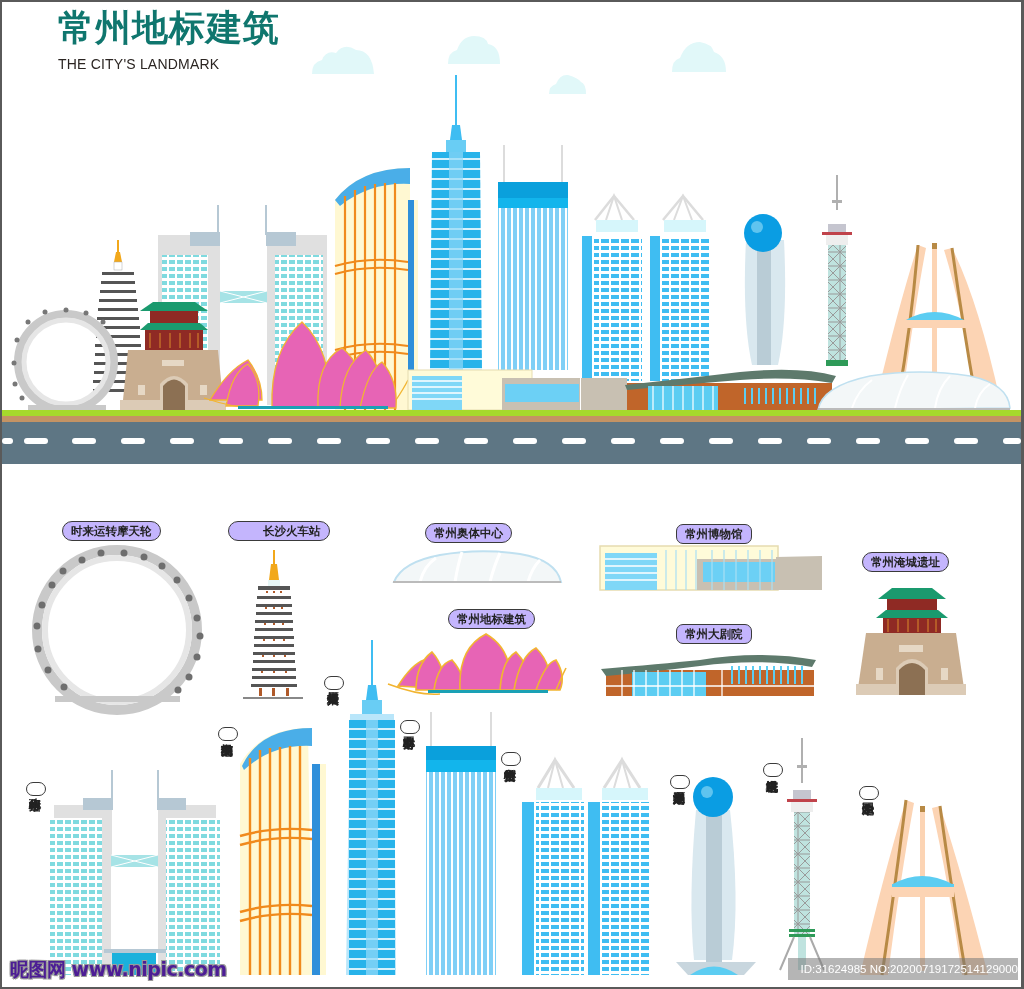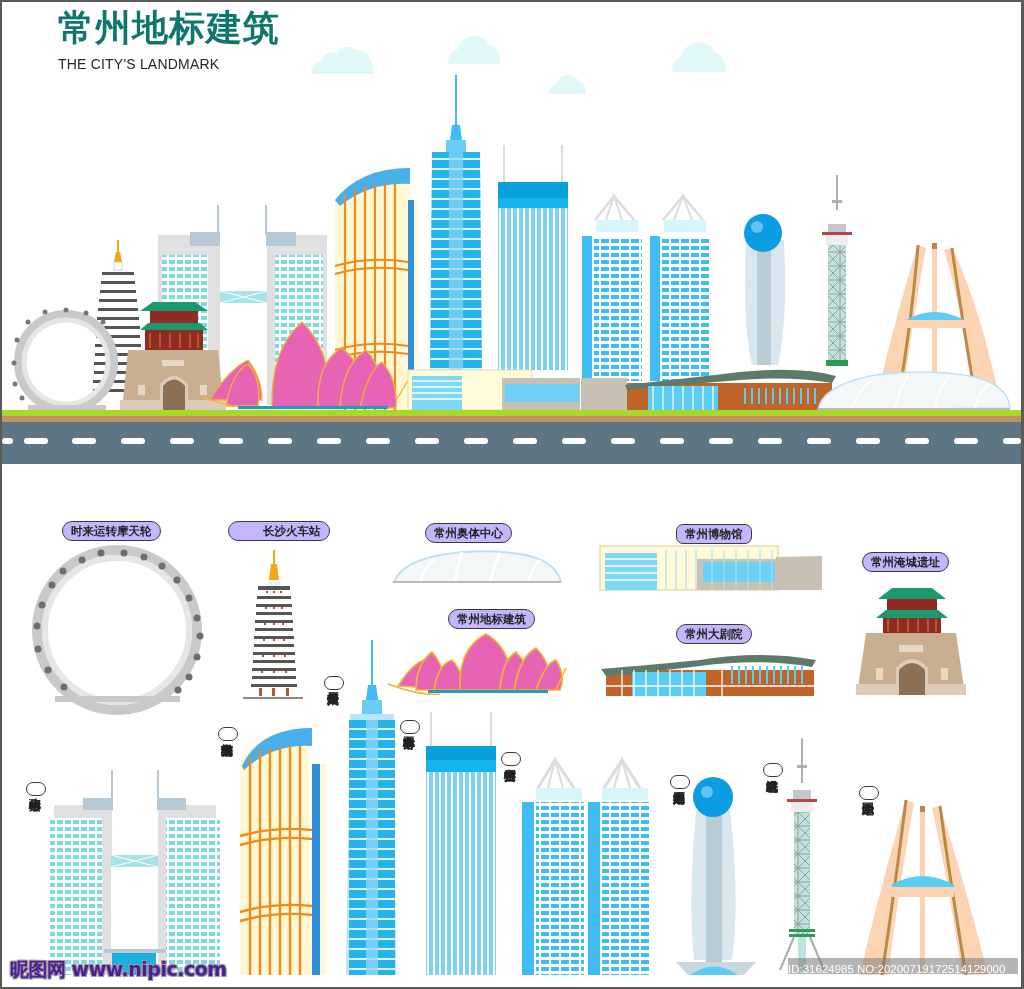--- a/index.html
+++ b/index.html
@@ -15,22 +15,22 @@
     position: absolute; border: 1.5px solid #3a3a3a; border-radius: 11px; background: #c4b5fd;
     font-size: 11.5px; color: #222; line-height: 16px; padding: 1px 8px; white-space: nowrap; font-weight: bold;
   }
   .vpill {
     position: absolute; border: 1.5px solid #3a3a3a; border-radius: 10px; background: #fff;
     font-size: 12px; color: #222; width: 14px; padding: 6px 2px; text-align: center; line-height: 16px;
     writing-mode: vertical-rl; text-orientation: upright; font-weight: bold; box-sizing: content-box;
   }
   .watermark-left { position: absolute; left: 10px; top: 957px; font-size: 19px; color: #4c1d95; font-weight: bold;
     text-shadow: -1px -1px 0 #9a9a9a, 1px -1px 0 #9a9a9a, -1px 1px 0 #9a9a9a, 1px 1px 0 #9a9a9a; letter-spacing: -0.5px; }
-  .watermark-right { position: absolute; left: 788px; top: 958px; width: 230px; height: 16px; background: rgba(120,120,120,0.55);
-    color: #fff; font-size: 11.5px; line-height: 22px; text-align: left; font-family: "Liberation Sans", sans-serif; }
+  .watermark-right { position: absolute; left: 788px; top: 958px; width: 230px; height: 22px; background: rgba(120,120,120,0.55);
+    color: #fff; font-size: 11.5px; line-height: 22px; text-align: right; font-family: "Liberation Sans", sans-serif; }
 </style>
 </head>
 <body>
 
 <div class="frame"></div>
 
 <div class="title">常州地标建筑</div>
 <div class="subtitle">THE CITY'S LANDMARK</div>
 
 <svg class="layer" width="1024" height="989" viewBox="0 0 1024 989">
@@ -602,21 +602,21 @@
     <rect x="892" y="887" width="62" height="10" fill="#fcd4b4"></rect>
   </g>
 </svg>
 
 <div class="pill" style="left:62px; top:521px;">时来运转摩天轮</div>
 <div class="pill" style="left:228px; top:521px;padding-left:34px;">长沙火车站</div>
 <div class="pill" style="left:425px; top:523px;">常州奥体中心</div>
 <div class="pill" style="left:676px; top:524px;border-radius:7px;">常州博物馆</div>
 <div class="pill" style="left:862px; top:552px;">常州淹城遗址</div>
 <div class="pill" style="left:448px; top:609px;">常州地标建筑</div>
-<div class="pill" style="left:676px; top:624px;">常州大剧院</div>
+<div class="pill" style="left:676px; top:624px;border-radius:7px;">常州大剧院</div>
 
 <div class="vpill" style="left:26px; top:782px;">常州行政中心</div>
 <div class="vpill" style="left:218px; top:727px;">凯纳商务广场</div>
 <div class="vpill" style="left:324px; top:676px;">常州传媒大厦</div>
 <div class="vpill" style="left:400px; top:720px;">亚泰财富中心</div>
 <div class="vpill" style="left:501px; top:752px;">常州世贸中心</div>
 <div class="vpill" style="left:670px; top:775px;">常州滆湖之星</div>
 <div class="vpill" style="left:763px; top:763px;">武进电视塔</div>
 <div class="vpill" style="left:859px; top:786px;">中华恐龙园</div>
 

